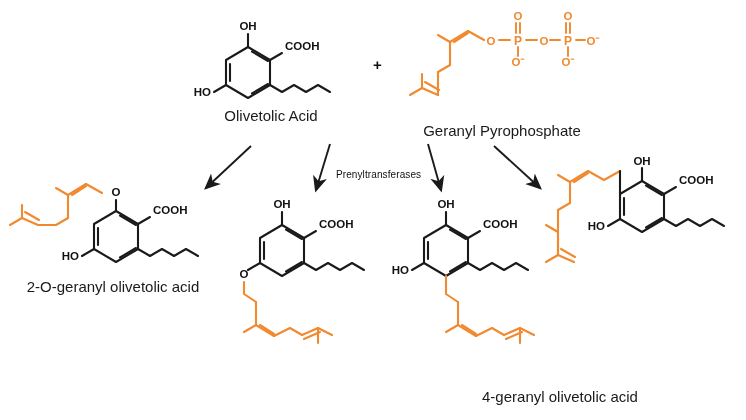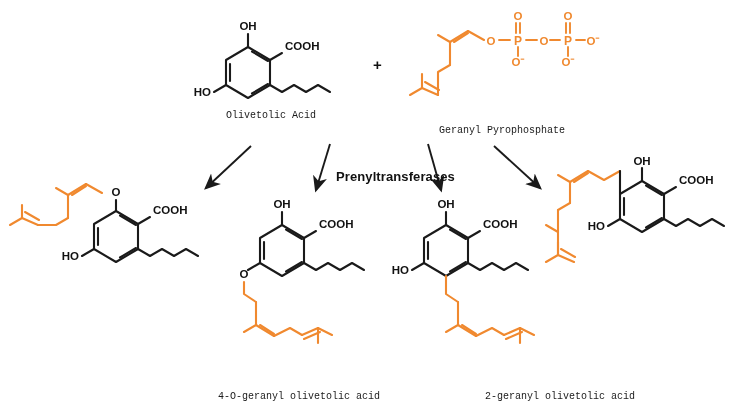--- a/index.html
+++ b/index.html
@@ -3,25 +3,25 @@
 <meta charset="utf-8">
 <style>
   html,body{margin:0;padding:0;background:#ffffff;}
   #page{
     position:relative;width:746px;height:420px;background:#ffffff;
     font-family:"Liberation Sans", sans-serif;overflow:hidden;
   }
   .struct{position:absolute;}
   .cap{
     position:absolute;text-align:center;color:#1a1a1a;
-    font-size:10px;line-height:11.5px;white-space:pre-line;
-    font-family:Liberation Mono, monospace;
+    font-size:15px;line-height:11.5px;white-space:pre-line;
+    font-family:Liberation Sans, sans-serif;
   }
   .enz{
-    position:absolute;font-size:13px;font-weight:bold;color:#111;
+    position:absolute;font-size:10px;font-weight:normal;color:#111;
     letter-spacing:.1px;
   }
   .plus{
     position:absolute;font-size:15px;font-weight:bold;color:#111;
     line-height:15px;
   }
   svg{display:block;overflow:visible;}
   .bk{stroke:#1a1a1a;}
   .og{stroke:#f0892f;}
   text.lbl{font-family:"Liberation Sans", sans-serif;font-weight:bold;fill:#111;}
@@ -150,20 +150,21 @@
 
         <path d="M132,61 L144,54"></path>
 
         <path d="M132,86 L144,93 L156,86 L168,93 L180,86 L192,93"></path>
       </g>
       <text class="lbl" x="110" y="33" text-anchor="middle" font-size="11.5">O</text>
       <text class="lbl" x="147" y="51" text-anchor="start" font-size="11.5">COOH</text>
       <text class="lbl" x="73" y="97" text-anchor="end" font-size="11.5">HO</text>
     </svg>
   </div>
+  <div class="cap" style="left:8px;top:281px;width:210px;">2-O-geranyl olivetolic acid</div>
 
   <div class="struct" style="left:236px;top:198px;">
     <svg width="200" height="180" viewBox="0 0 200 180">
       <g class="bk" fill="none" stroke-width="2.1" stroke-linecap="round" stroke-linejoin="round">
         <path d="M46,27 L24,40 L24,65 L46,78 L68,65 L68,40 Z"></path>
         <path d="M28,44 L28,61"></path>
         <path d="M50,31.5 L66,41"></path>
         <path d="M50,73.5 L66,64"></path>
 
         <path d="M46,27 L46,14"></path>
@@ -184,21 +185,20 @@
         <path d="M66,137 L82,130"></path>
         <path d="M68,141 L84,134"></path>
         <path d="M82,130 L82,145"></path>
         <path d="M82,130 L96,137"></path>
       </g>
       <text class="lbl" x="46" y="10" text-anchor="middle" font-size="11.5">OH</text>
       <text class="lbl" x="83" y="30" text-anchor="start" font-size="11.5">COOH</text>
       <text class="lbl" x="8" y="80" text-anchor="middle" font-size="11.5">O</text>
     </svg>
   </div>
-  <div class="cap" style="left:194px;top:391px;width:210px;">4-O-geranyl olivetolic acid</div>
 
   <div class="struct" style="left:392px;top:198px;">
     <svg width="200" height="180" viewBox="0 0 200 180">
       <g class="bk" fill="none" stroke-width="2.1" stroke-linecap="round" stroke-linejoin="round">
         <path d="M54,27 L32,40 L32,65 L54,78 L76,65 L76,40 Z"></path>
         <path d="M36,44 L36,61"></path>
         <path d="M58,31.5 L74,41"></path>
         <path d="M58,73.5 L74,64"></path>
 
         <path d="M54,27 L54,14"></path>
@@ -219,21 +219,21 @@
         <path d="M112,137 L128,130"></path>
         <path d="M114,141 L130,134"></path>
         <path d="M128,130 L128,145"></path>
         <path d="M128,130 L142,137"></path>
       </g>
       <text class="lbl" x="54" y="10" text-anchor="middle" font-size="11.5">OH</text>
       <text class="lbl" x="91" y="30" text-anchor="start" font-size="11.5">COOH</text>
       <text class="lbl" x="17" y="76" text-anchor="end" font-size="11.5">HO</text>
     </svg>
   </div>
-  <div class="cap" style="left:455px;top:391px;width:210px;">2-geranyl olivetolic acid</div>
+  <div class="cap" style="left:455px;top:391px;width:210px;">4-geranyl olivetolic acid</div>
 
   <div class="struct" style="left:524px;top:160px;">
     <svg width="225" height="120" viewBox="0 0 225 120">
       <g class="og" fill="none" stroke-width="2.1" stroke-linecap="round" stroke-linejoin="round">
         <path d="M22,102 L34,95 L34,82"></path>
         <path d="M34,95 L50,102"></path>
         <path d="M37,89 L51,97"></path>
         <path d="M34,95 L34,72 L22,65"></path>
         <path d="M34,72 L34,50"></path>
         <path d="M34,50 L46,43"></path>

